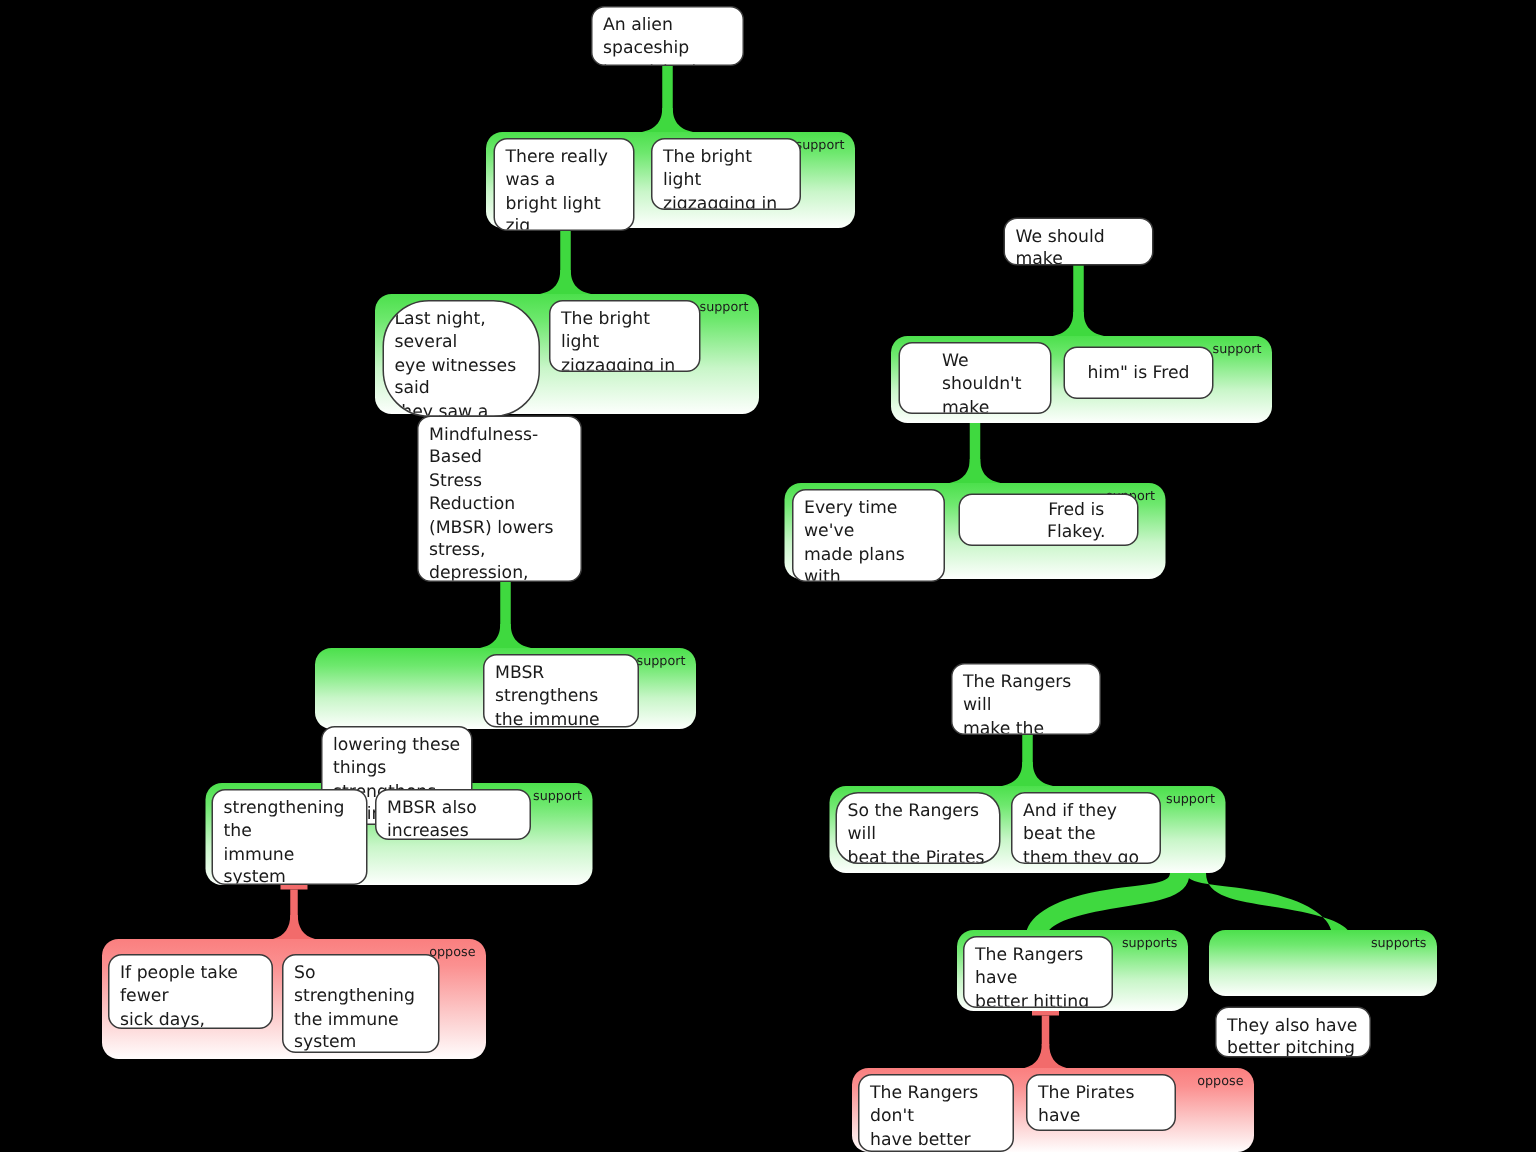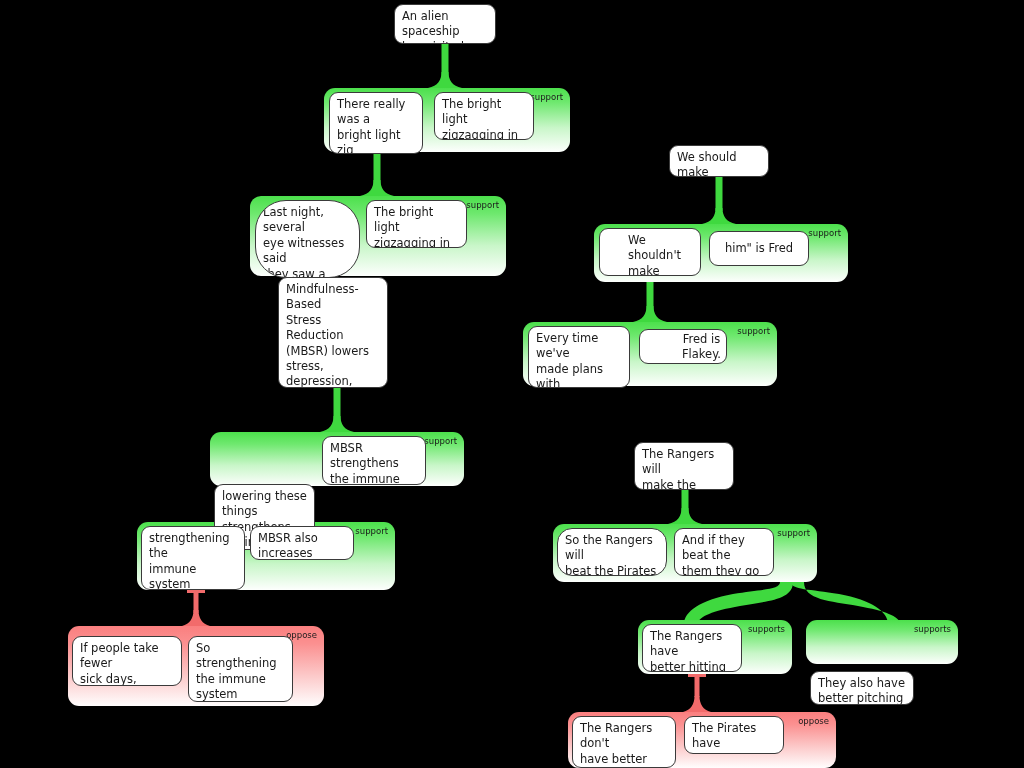--- a/index.html
+++ b/index.html
@@ -192,21 +192,21 @@
       <div class="box" style="left: 669px; top: 145px; width: 100px; height: 32px;">We should make
 plans with Felicity.</div>
       <div class="box" style="left: 599px; top: 228px; width: 102px; height: 48px; padding-left: 28px;">We shouldn't make
 plans with him
 tonight.</div>
       <div class="box vcenter" style="left: 709px; top: 231px; width: 100px; height: 35px;">him" is Fred</div>
       <div class="box" style="left: 528px; top: 326px; width: 102px; height: 62px;">Every time we've
 made plans with
 Fred, he's stood us
 up.</div>
-      <div class="box vcenter" style="left: 639px; top: 329px; width: 88px; height: 35px; padding-left: 44px;">Fred is Flakey.</div>
+      <div class="box vcenter" style="left: 639px; top: 329px; width: 120px; height: 35px; padding-left: 44px;">Fred is Flakey.</div>
       <div class="box" style="left: 634px; top: 442px; width: 100px; height: 48px;">The Rangers will
 make the playoffs..</div>
       <div class="box" style="left: 557px; top: 528px; width: 110px; height: 48px; border-radius: 15px;">So the Rangers will
 beat the Pirates
 tomorrow.</div>
       <div class="box" style="left: 674px; top: 528px; width: 100px; height: 48px;">And if they beat the
 them they go to the
 playoffs.</div>
       <div class="box" style="left: 642px; top: 624px; width: 100px; height: 48px;">The Rangers have
 better hitting than

